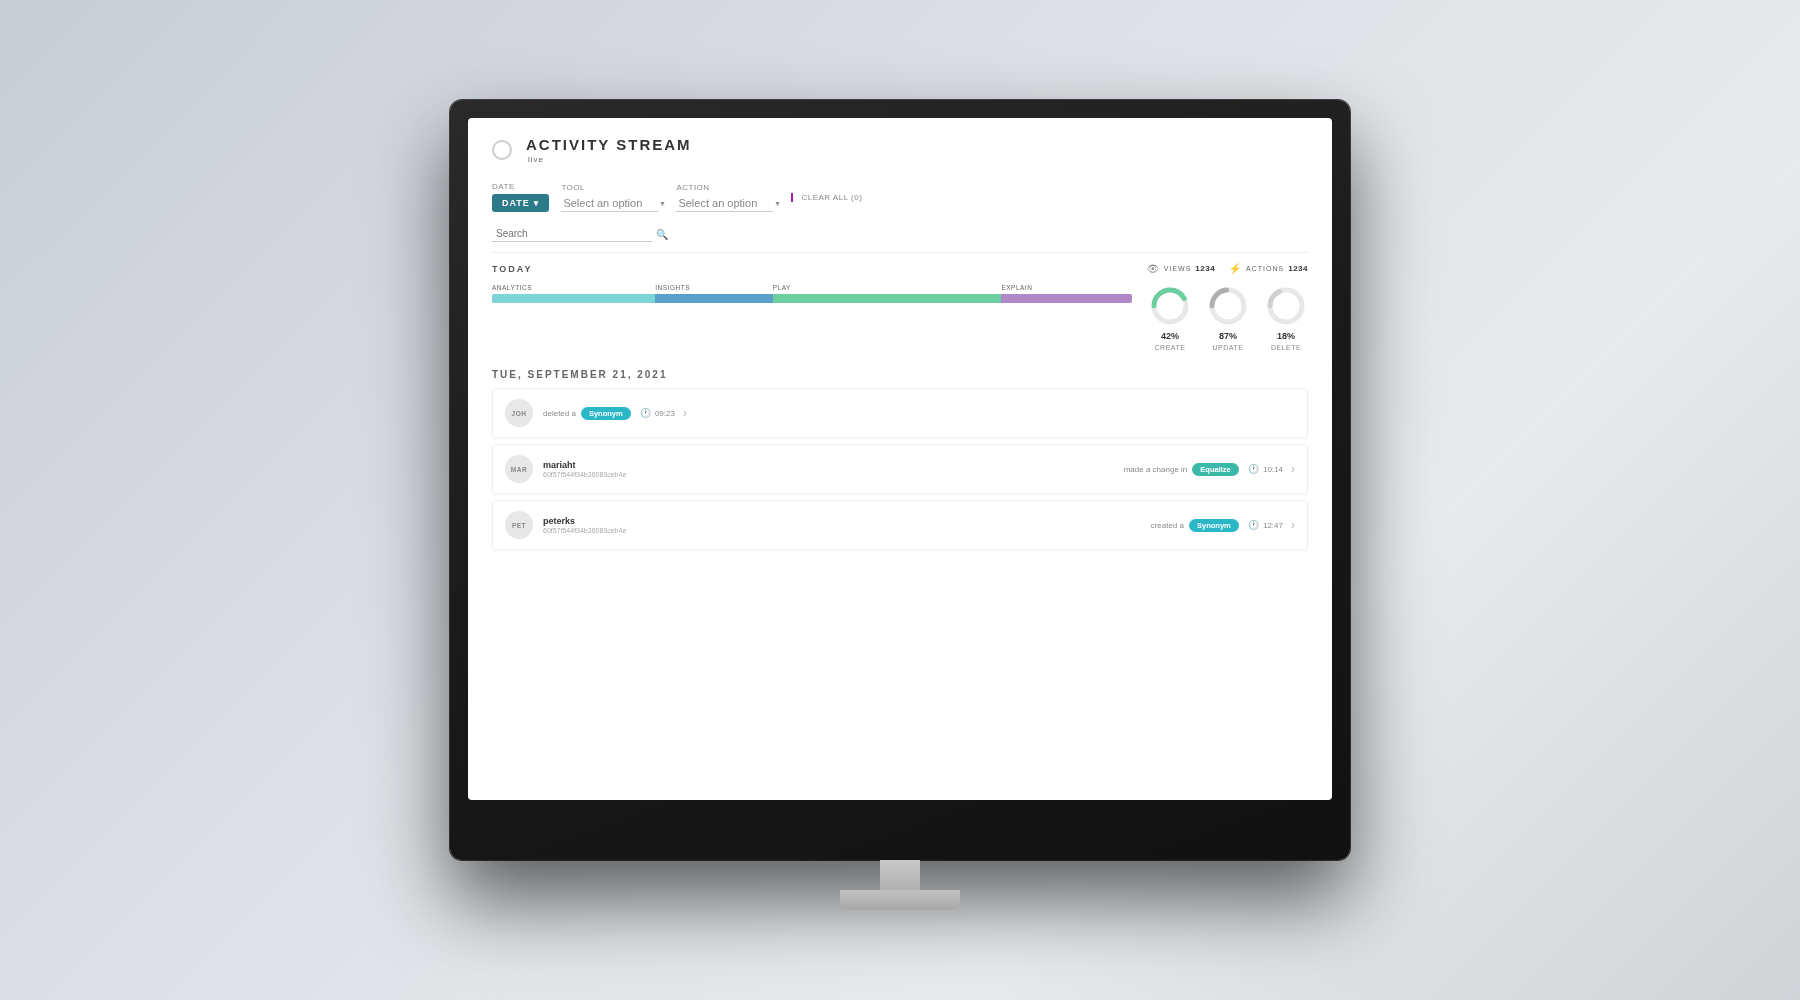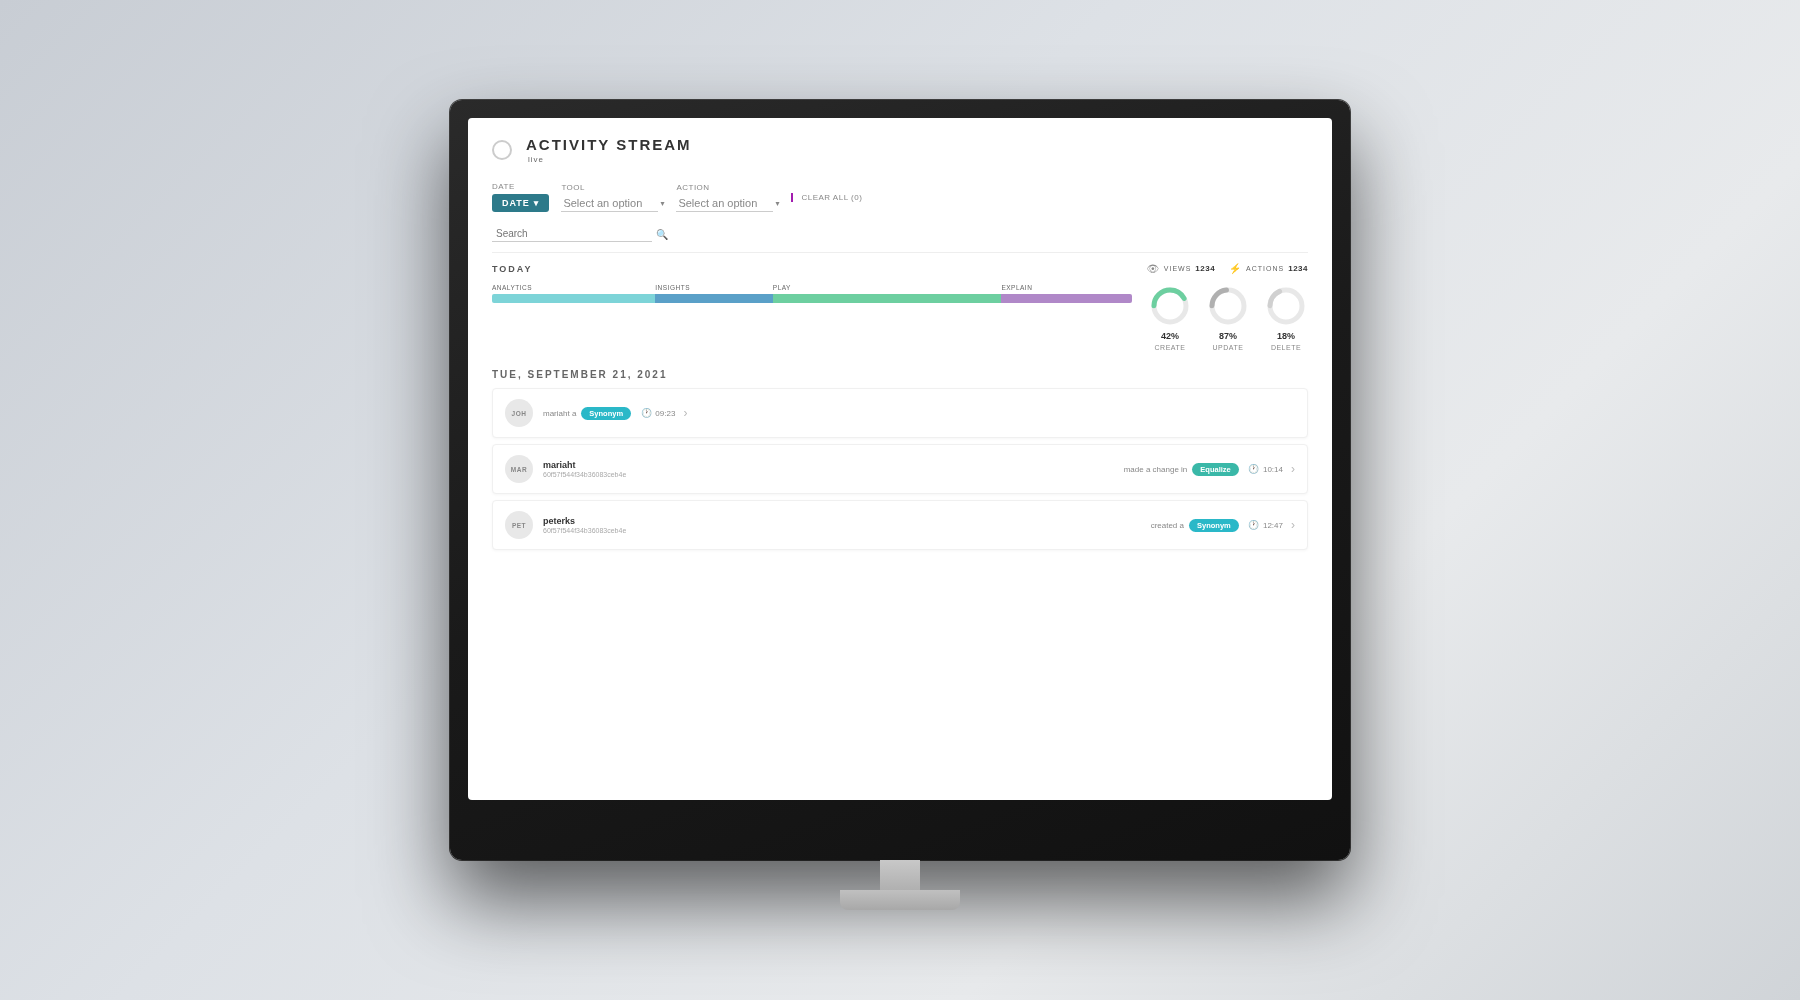--- a/index.html
+++ b/index.html
@@ -559,21 +559,21 @@
               </div>
             </div>
           </div>
 
           <div class="date-section">
             <div class="date-title">TUE, SEPTEMBER 21, 2021</div>
 
             <div class="activity-item">
               <div class="avatar">JOH</div>
               <div class="activity-action">
-                <span>mariaht a</span>
+                <span>deleted a</span>
                 <span class="tag-badge">Synonym</span>
               </div>
               <div class="activity-time">
                 <span class="clock-icon">🕐</span>
                 <span>09:23</span>
               </div>
               <button class="chevron-btn">›</button>
             </div>
 
             <div class="activity-item">

